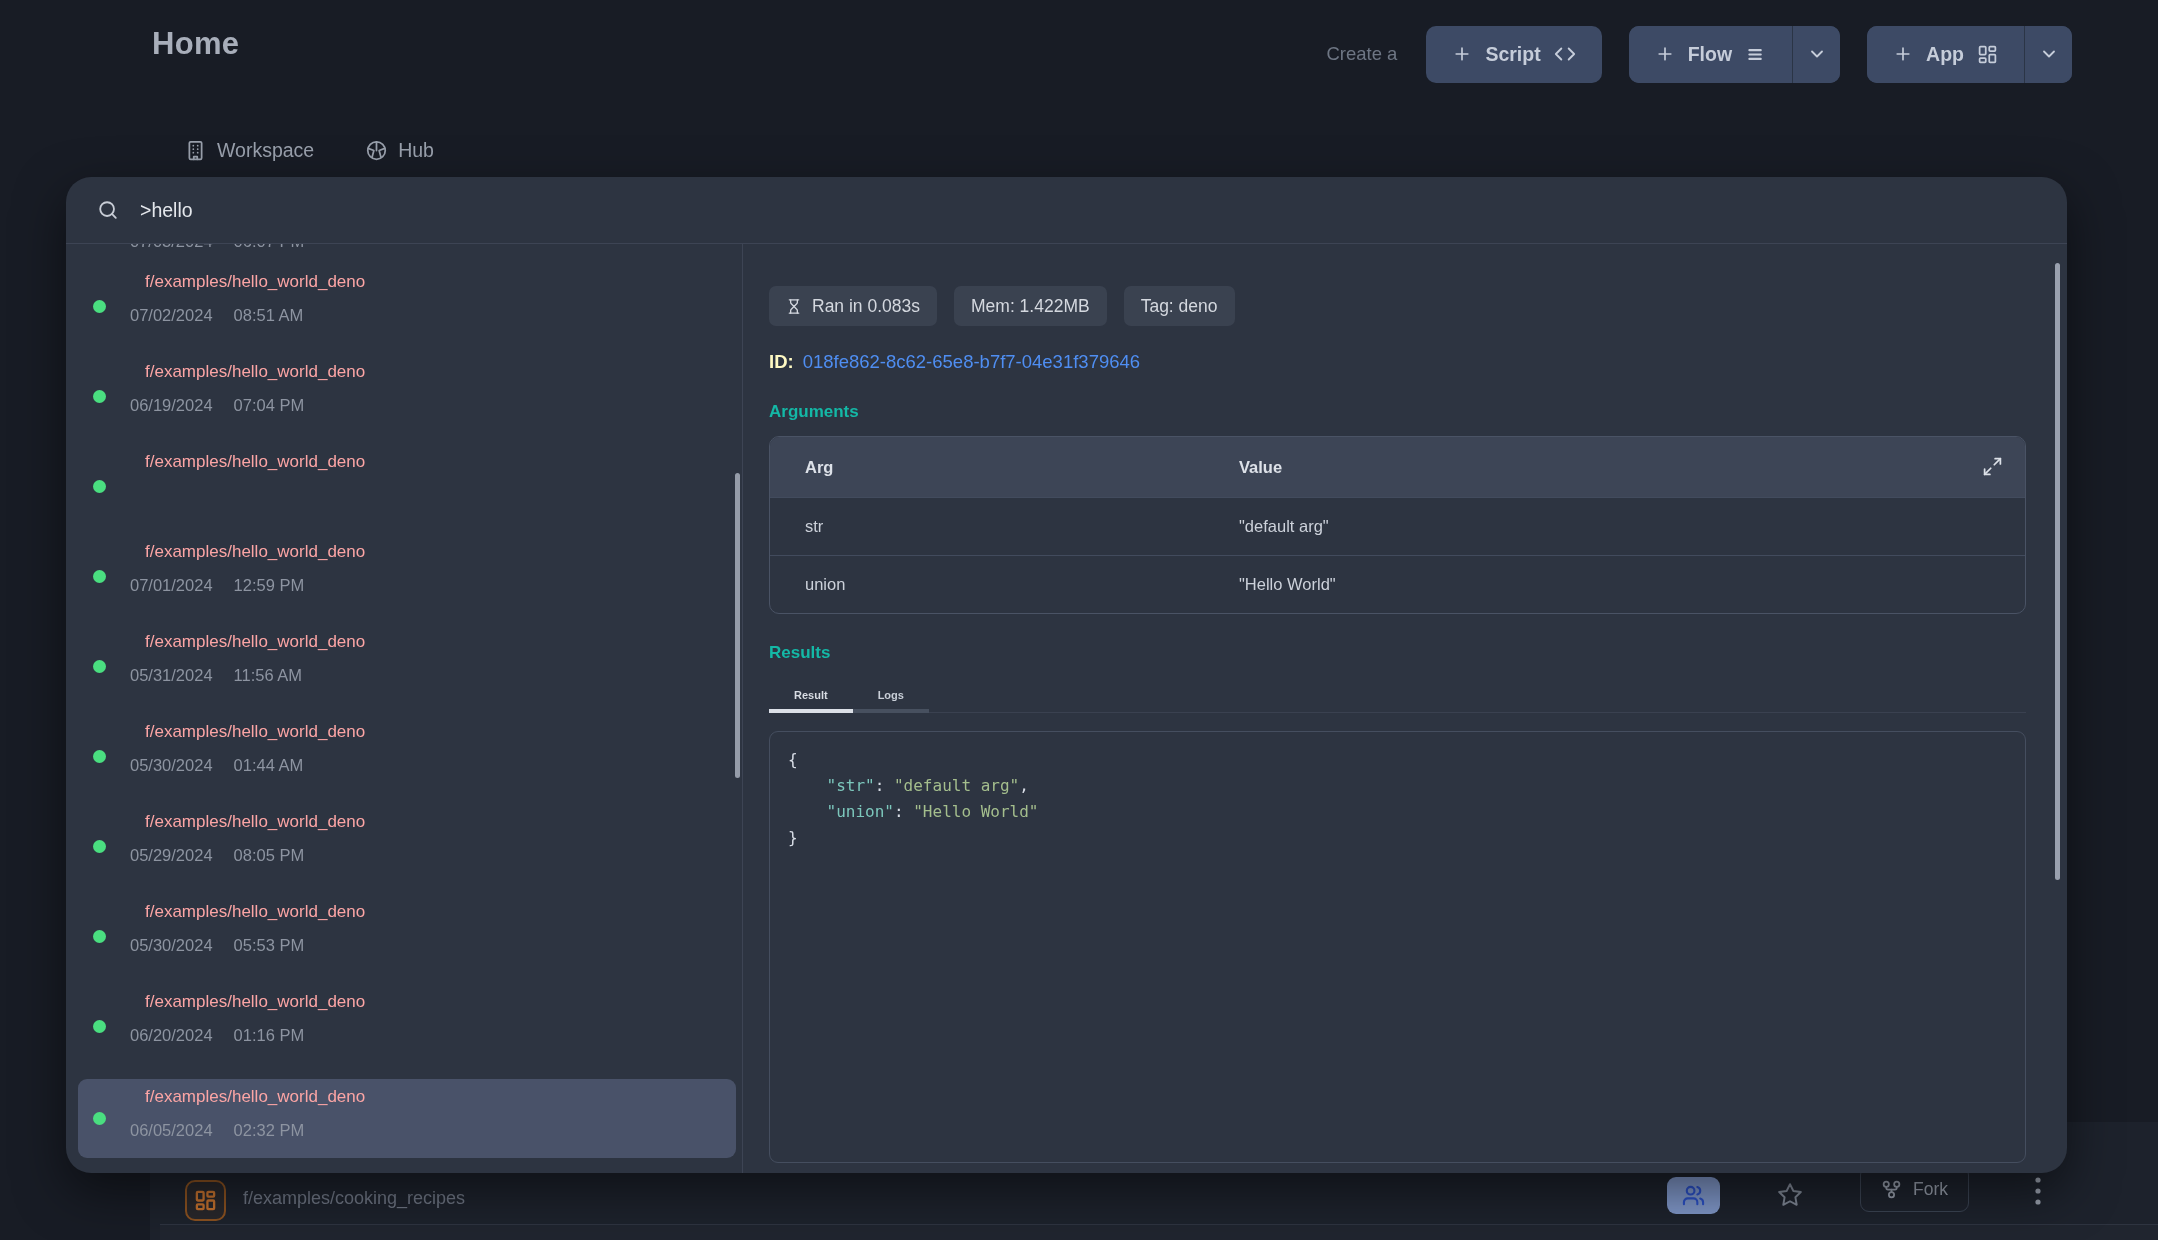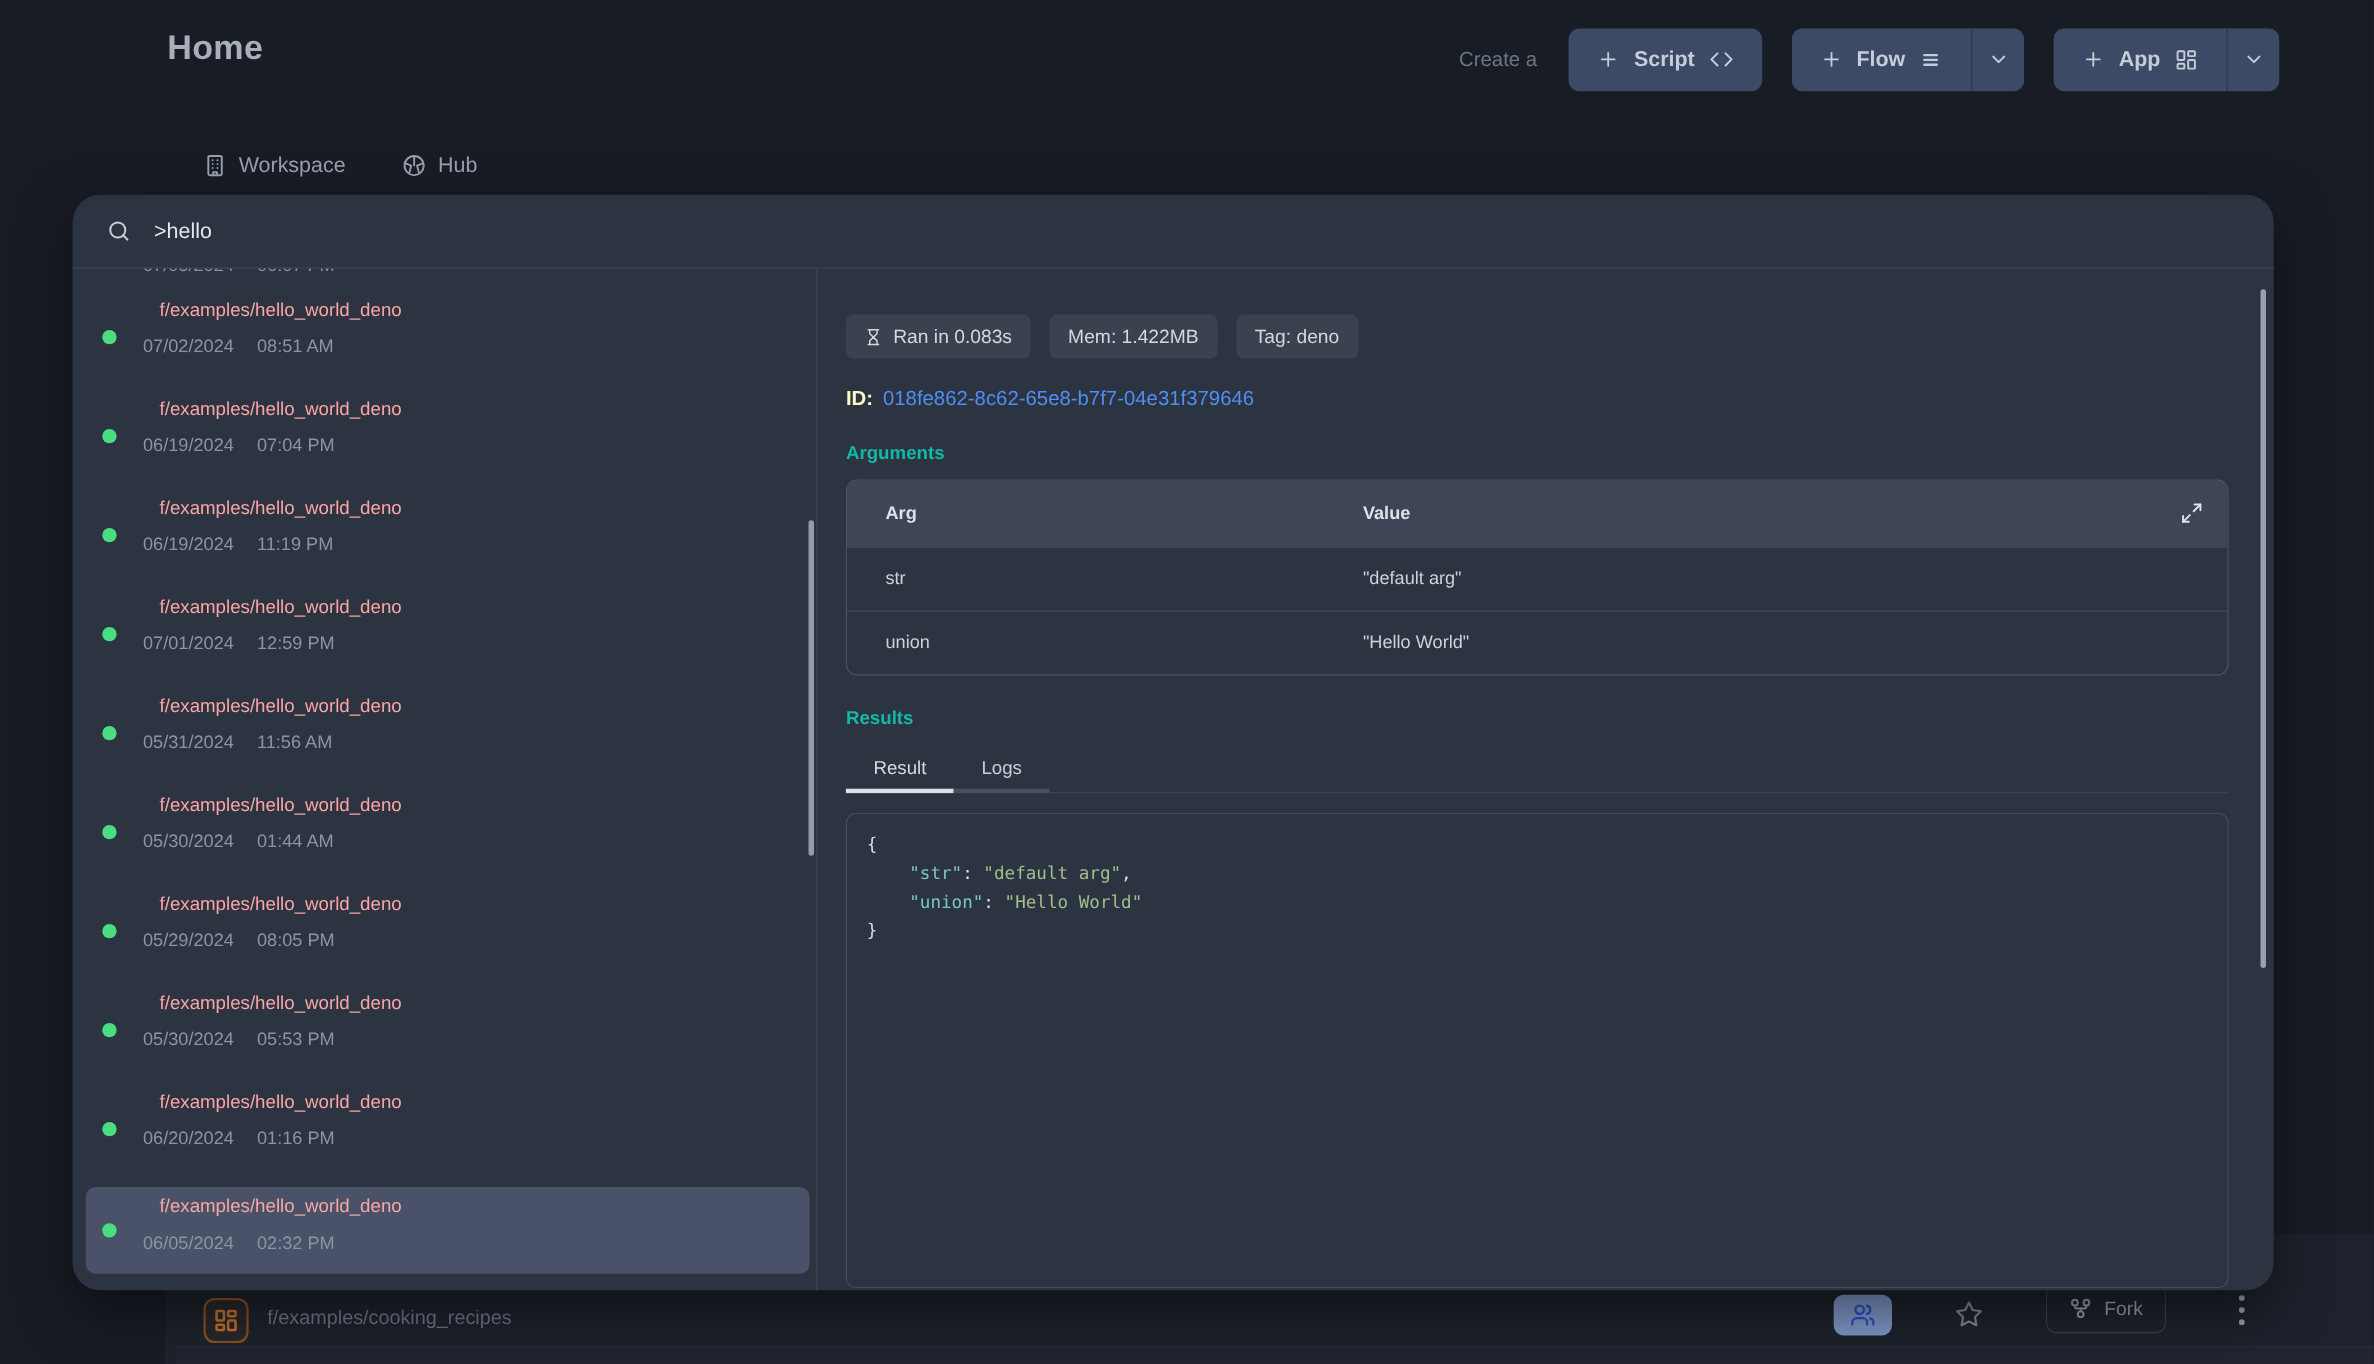--- a/index.html
+++ b/index.html
@@ -134,22 +134,22 @@
   .col-arg { width:469px; padding-left:35px; }
   .col-value { flex:1; }
   .expand-btn { position:absolute; right:22px; top:19px; color:#dde1e8; cursor:pointer; }
   .args-row {
     height:58px; display:flex; align-items:center; border-top:1px solid #424b5d;
     font-size:16.5px; color:#ccd1da;
   }
 
   .tabs-row { margin-top:17px; width:1257px; display:flex; border-bottom:1px solid #3a4150; }
   .rtab {
-    padding:9px 25px 8px; font-size:17px; color:#d8dce3; cursor:pointer;
-    border-bottom:4px solid transparent; margin-bottom:-1px;
+    padding:9px 25px 8px; font-size:11px; color:#d8dce3; cursor:pointer;
+    border-bottom:4px solid transparent; margin-bottom:-1px;font-weight:bold;
   }
   .rtab.active { border-bottom-color:#dce0e7; }
   .rtab.inactive { border-bottom-color:#47505f; color:#c9cfd8; }
 
   .code-block {
     margin-top:18px; width:1257px; height:432px;
     border:1px solid #454e5f; border-radius:9px; padding:15px 18px;
     font-family:"DejaVu Sans Mono", monospace; font-size:16px; line-height:26px;
   }
   .code-line { white-space:pre; }
@@ -335,21 +335,20 @@
             <div class="run-time"><span class="d">07/02/2024</span><span class="t">08:51 AM</span></div>
           </div>
           <div class="run-item">
             <span class="dot"></span>
             <div class="run-path">f/examples/hello_world_deno</div>
             <div class="run-time"><span class="d">06/19/2024</span><span class="t">07:04 PM</span></div>
           </div>
           <div class="run-item">
             <span class="dot"></span>
             <div class="run-path">f/examples/hello_world_deno</div>
-            <div class="run-time"><span class="d">06/19/2024</span><span class="t">11:19 PM</span></div>
           </div>
           <div class="run-item">
             <span class="dot"></span>
             <div class="run-path">f/examples/hello_world_deno</div>
             <div class="run-time"><span class="d">07/01/2024</span><span class="t">12:59 PM</span></div>
           </div>
           <div class="run-item">
             <span class="dot"></span>
             <div class="run-path">f/examples/hello_world_deno</div>
             <div class="run-time"><span class="d">05/31/2024</span><span class="t">11:56 AM</span></div>

